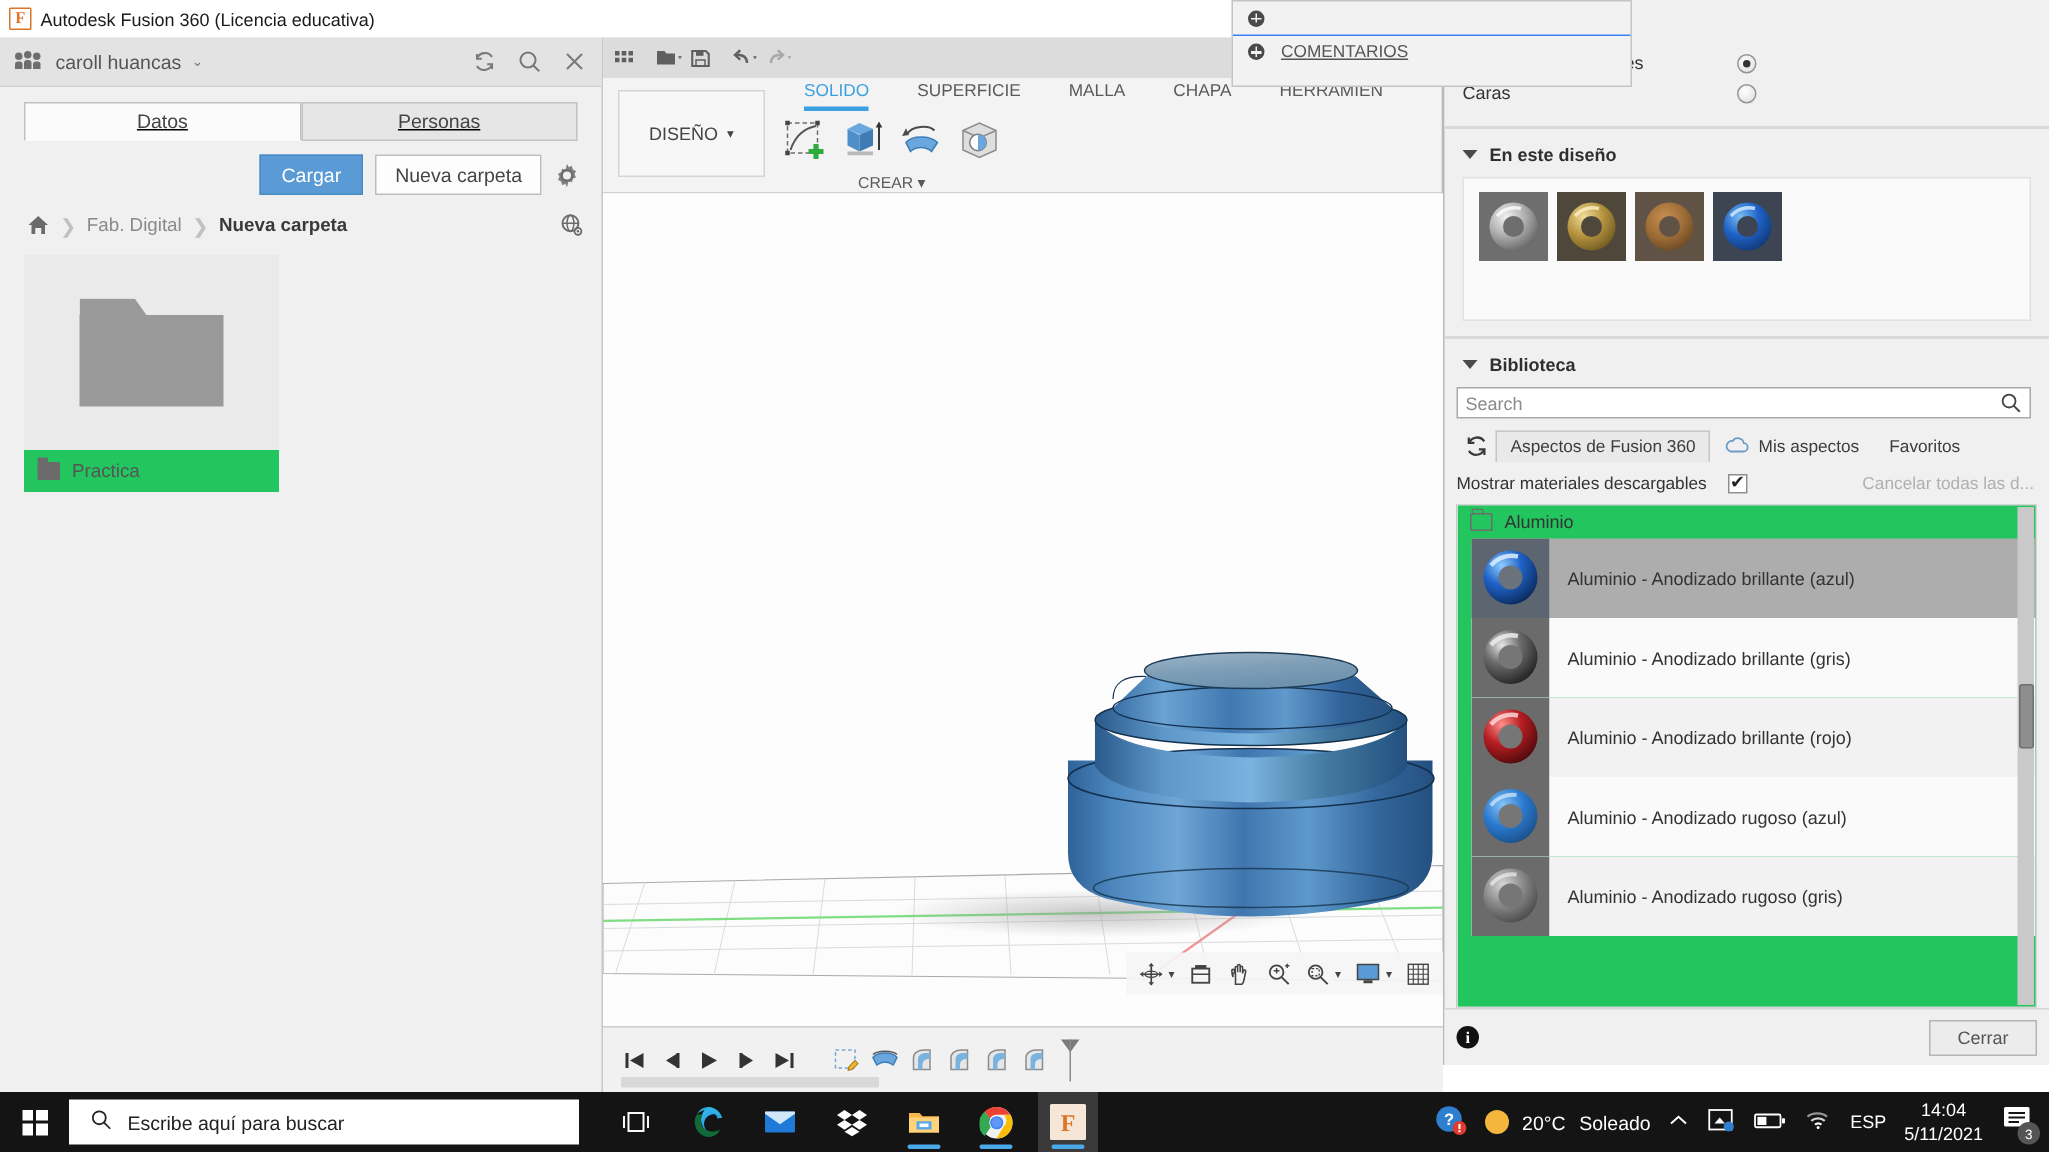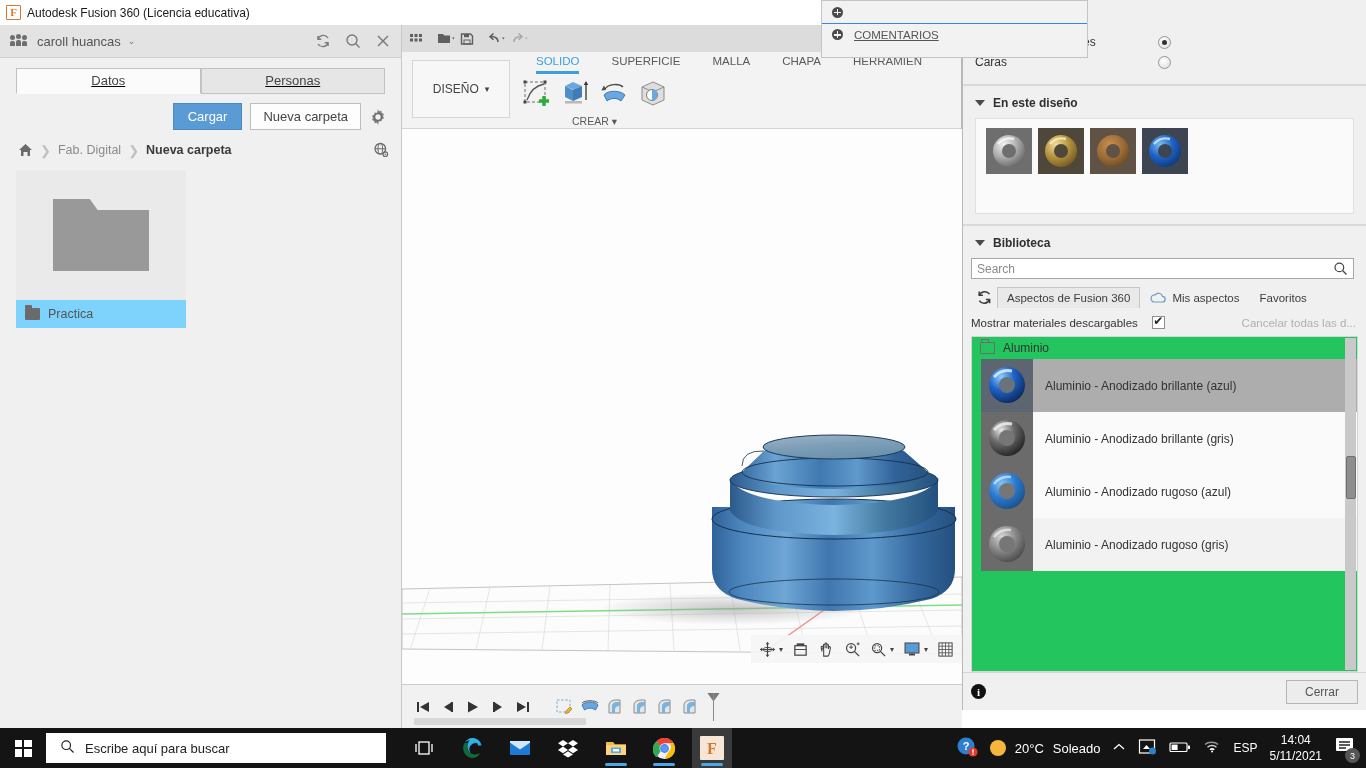--- a/index.html
+++ b/index.html
@@ -86,21 +86,21 @@
   }
   .folder-shape { width: 96px; height: 72px; position: relative; }
   .folder-shape .tab {
     position: absolute; left: 0; top: 0; width: 46px; height: 13px; background: #999;
     clip-path: polygon(0 0, 80% 0, 100% 100%, 0 100%);
   }
   .folder-shape .body {
     position: absolute; left: 0; top: 11px; width: 96px; height: 61px; background: #999;
   }
   .folder-label {
-    background: #7dd3fc; height: 28px; display: flex; align-items: center;
+    background: #22c55e; height: 28px; display: flex; align-items: center;
     padding-left: 9px; font-size: 12.5px; color: #555; gap: 8px;
   }
   .mini-folder { width: 15px; height: 12px; background: #6b6b6b; position: relative; border-radius: 1px; }
   .mini-folder:after {
     content: ""; position: absolute; left: 0; top: -3px; width: 7px; height: 3px;
     background: #6b6b6b; border-radius: 1px 1px 0 0;
   }
 
   
   .fusion-main {
@@ -1029,20 +1029,38 @@
                   </radialGradient>
                 </defs>
                 <circle cx="26" cy="26" r="18" fill="url(#m2)"></circle>
                 <circle cx="26" cy="26" r="8" fill="#767676"></circle>
                 <path d="M13 18a18 18 0 0 1 18-6" fill="none" stroke="#f3f3f3" stroke-width="3" opacity="0.8"></path>
               </svg>
           </span>
           <span class="mat-name">Aluminio - Anodizado brillante (gris)</span>
         </div>
 
+        <div class="mat-row alt">
+          <span class="mat-thumb">
+            <svg width="52" height="53" viewBox="0 0 52 53">
+                <rect width="52" height="53" fill="#6b6b6b"></rect>
+                <defs>
+                  <radialGradient id="m3" cx="0.34" cy="0.28" r="0.85">
+                    <stop offset="0" stop-color="#ff8f8c"></stop>
+                    <stop offset="0.42" stop-color="#b81e22"></stop>
+                    <stop offset="1" stop-color="#3d0608"></stop>
+                  </radialGradient>
+                </defs>
+                <circle cx="26" cy="26" r="18" fill="url(#m3)"></circle>
+                <circle cx="26" cy="26" r="8" fill="#767676"></circle>
+                <path d="M13 18a18 18 0 0 1 18-6" fill="none" stroke="#ffdedd" stroke-width="3" opacity="0.8"></path>
+              </svg>
+          </span>
+          <span class="mat-name">Aluminio - Anodizado brillante (rojo)</span>
+        </div>
 
         <div class="mat-row">
           <span class="mat-thumb">
             <svg width="52" height="53" viewBox="0 0 52 53">
                 <rect width="52" height="53" fill="#6b6b6b"></rect>
                 <defs>
                   <radialGradient id="m4" cx="0.36" cy="0.3" r="0.85">
                     <stop offset="0" stop-color="#86c4f5"></stop>
                     <stop offset="0.45" stop-color="#2a7ad0"></stop>
                     <stop offset="1" stop-color="#174576"></stop>

